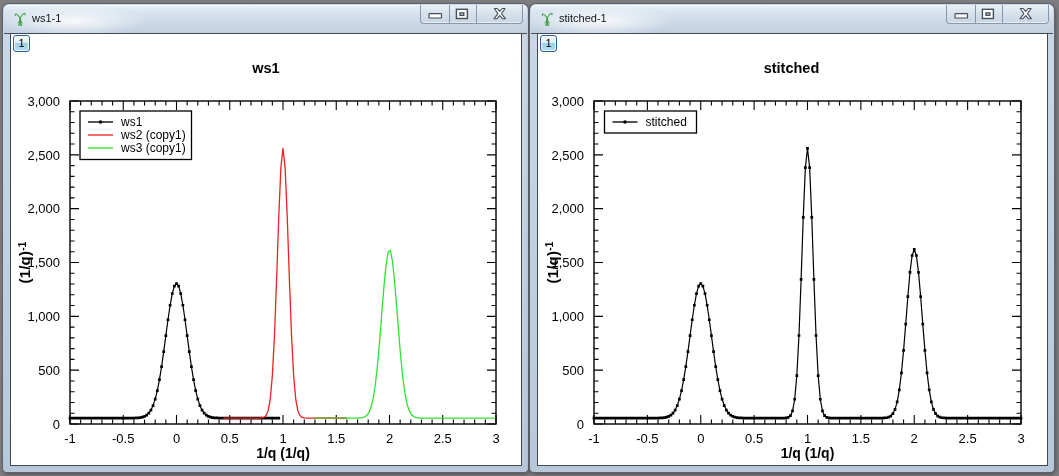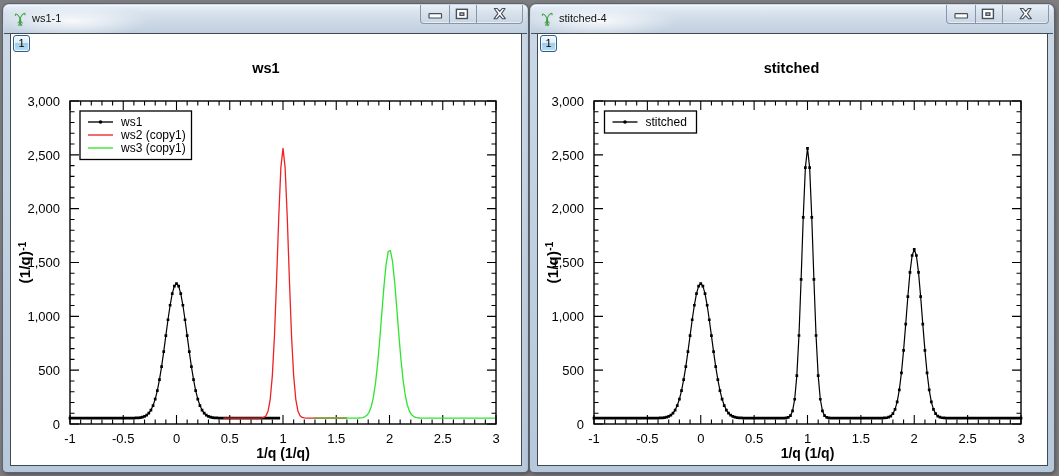--- a/index.html
+++ b/index.html
@@ -109,21 +109,21 @@
 <path d="M7.2 14.6 L7.2 7.0"></path>
 <path d="M7.2 7.4 C6.0 5.2 4.6 3.4 3.2 3.0 C2.4 2.8 2.0 3.6 2.5 4.4"></path>
 <path d="M7.2 7.4 C8.2 4.8 9.6 2.8 11.2 2.4 C12.1 2.2 12.5 3.1 11.9 3.9"></path>
 <path d="M7.2 9.8 L5.0 12.0"></path>
 <path d="M7.2 9.8 L9.4 12.0"></path>
 <path d="M7.2 11.9 L5.6 14.4"></path>
 <path d="M7.2 11.9 L8.8 14.4"></path>
 </g>
 <path d="M6.4 8.0 C6.0 10.0 6.2 11.8 7.2 13.0 C8.2 11.8 8.4 10.0 8.0 8.0 C7.6 7.2 6.8 7.2 6.4 8.0 Z" fill="#3f9c42"></path>
 </svg>
-  <div class="wtitle">stitched-4</div>
+  <div class="wtitle">stitched-1</div>
   <div class="btns">
     <div class="bcell" style="width:28px">
         <svg width="28" height="18" viewBox="0 0 28 18">
           <rect x="8" y="8.7" width="12.5" height="4.3" rx="0.6" fill="#fdfdfd" stroke="#474f5c" stroke-width="1.2"></rect>
         </svg>
       </div>
     <div class="bcell" style="width:26px;border-left:1px solid #8796a9;border-right:1px solid #8796a9">
         <svg width="26" height="18" viewBox="0 0 26 18">
           <rect x="6.4" y="4.3" width="11" height="9.2" fill="#fdfdfd" stroke="#474f5c" stroke-width="1.4"></rect>
           <rect x="10" y="7.9" width="3.8" height="2.4" fill="#eef4fa" stroke="#474f5c" stroke-width="1.4"></rect>

